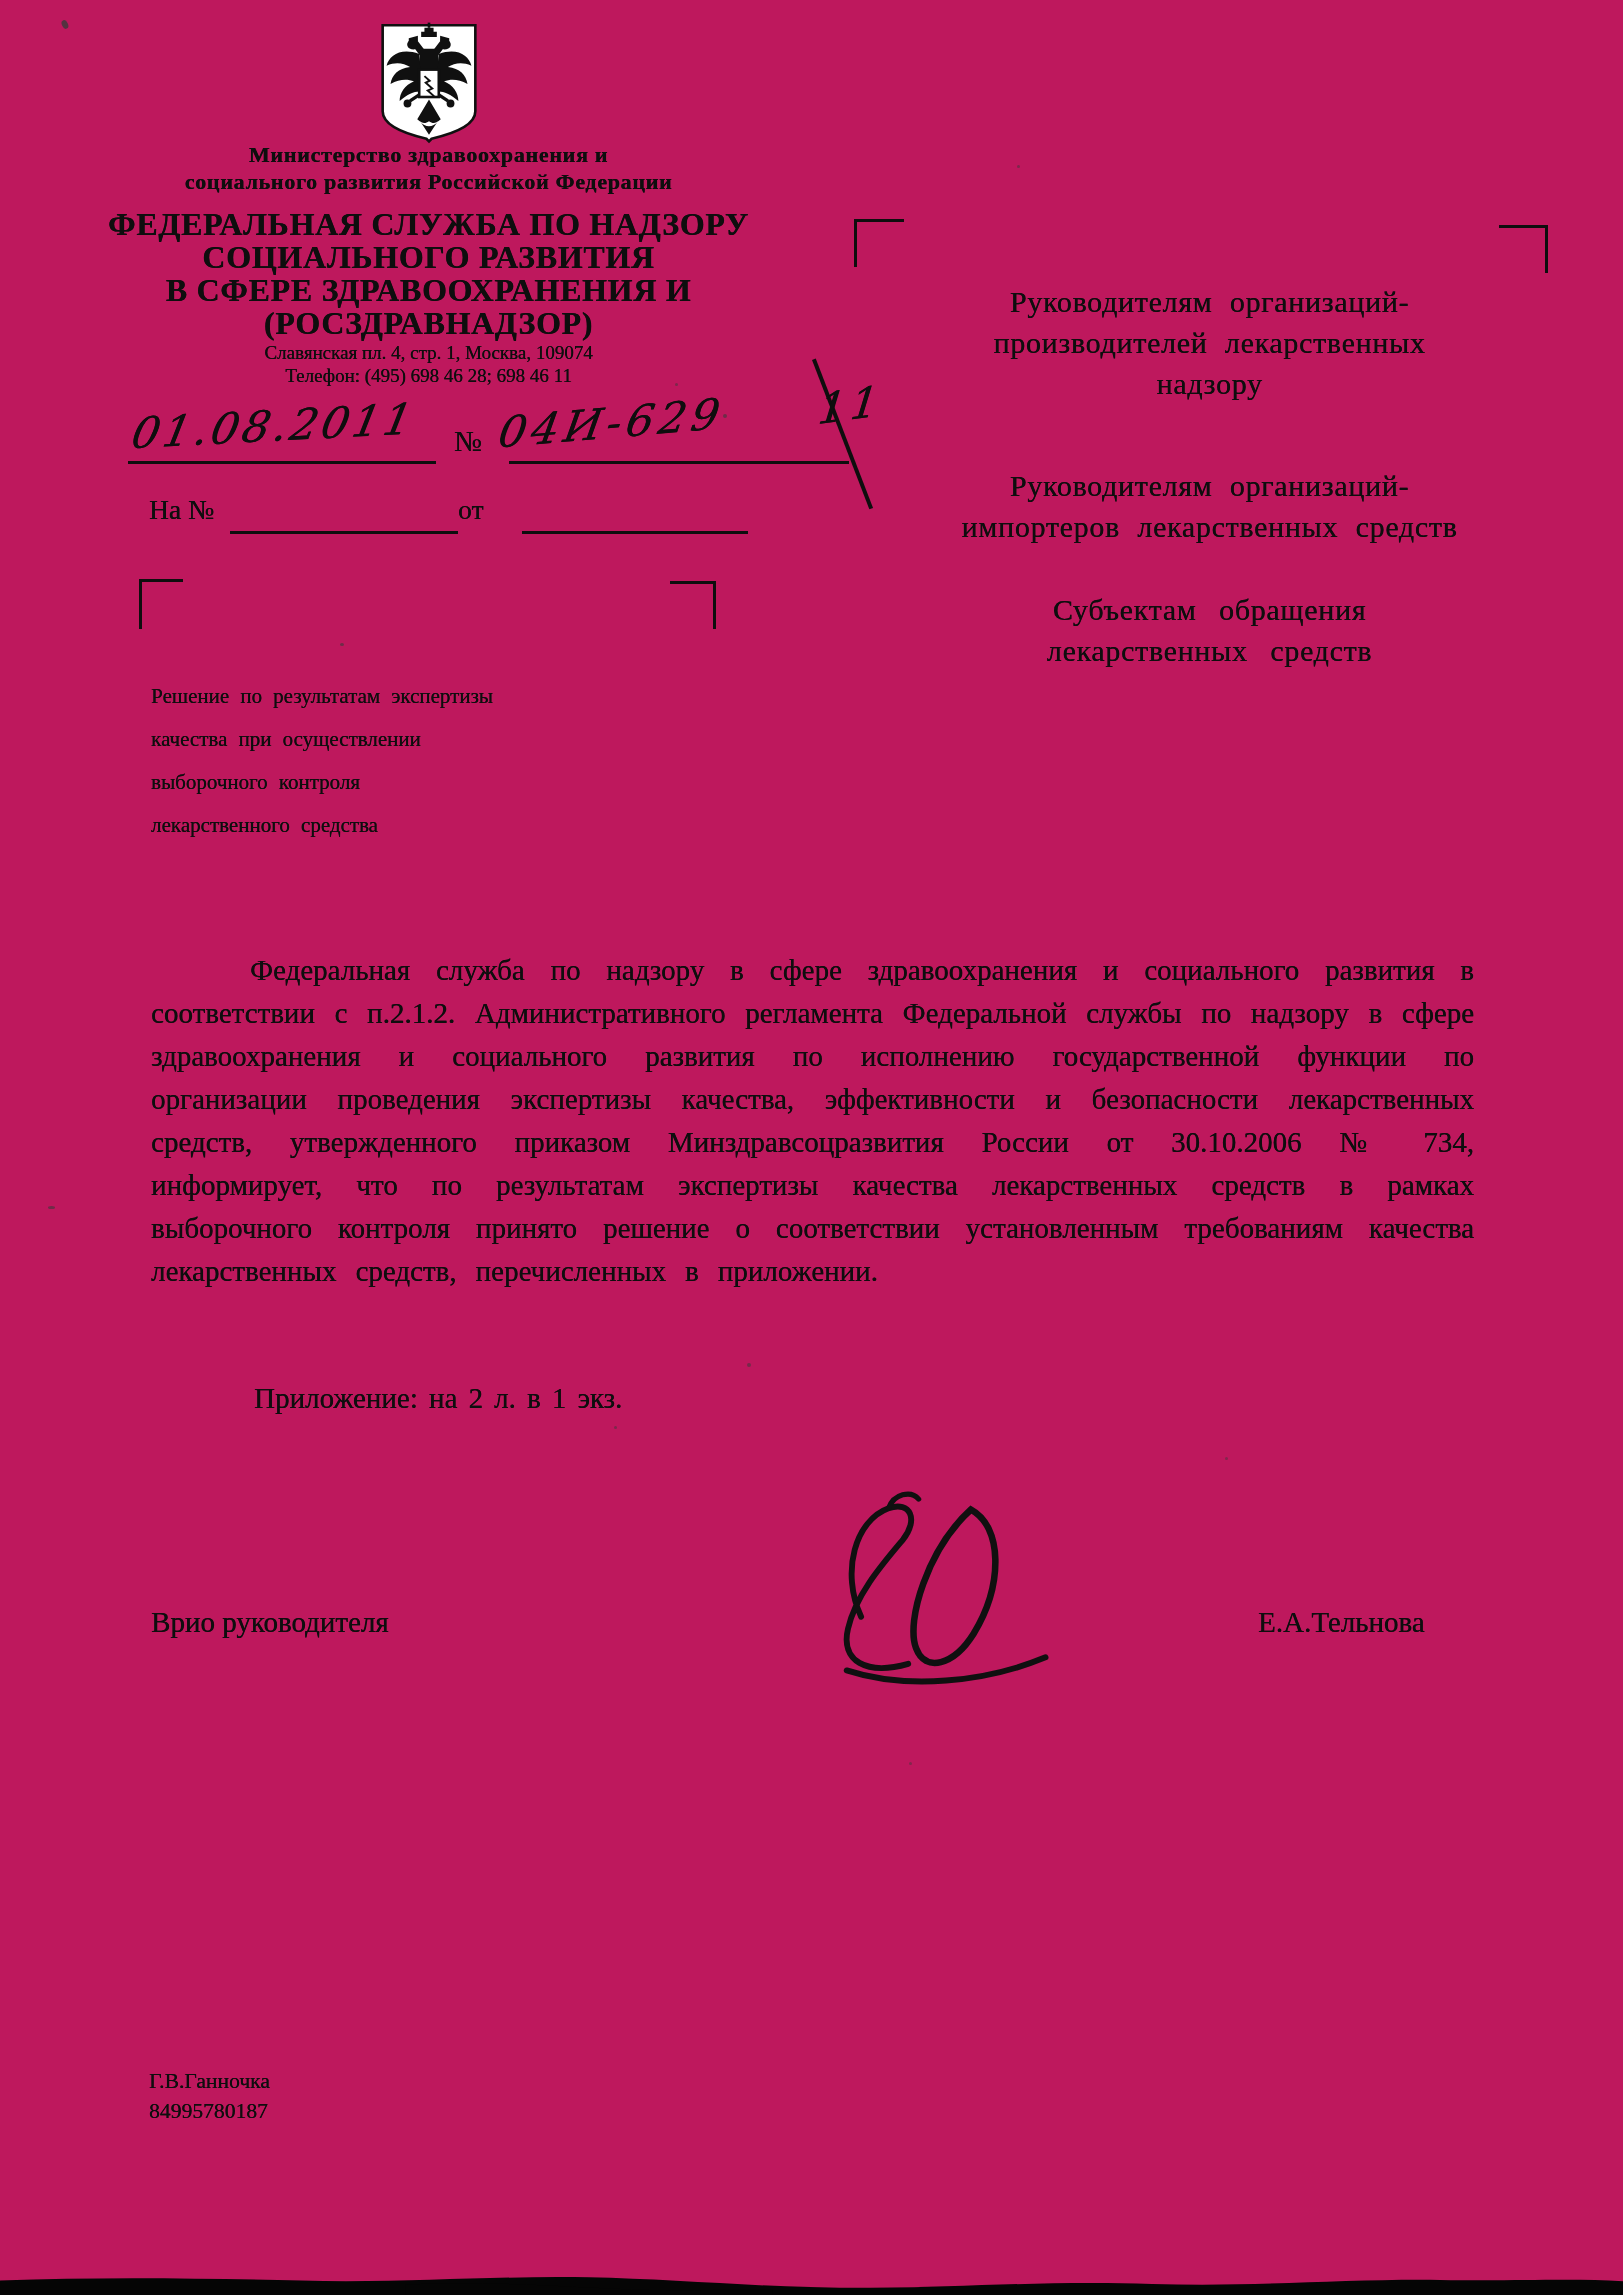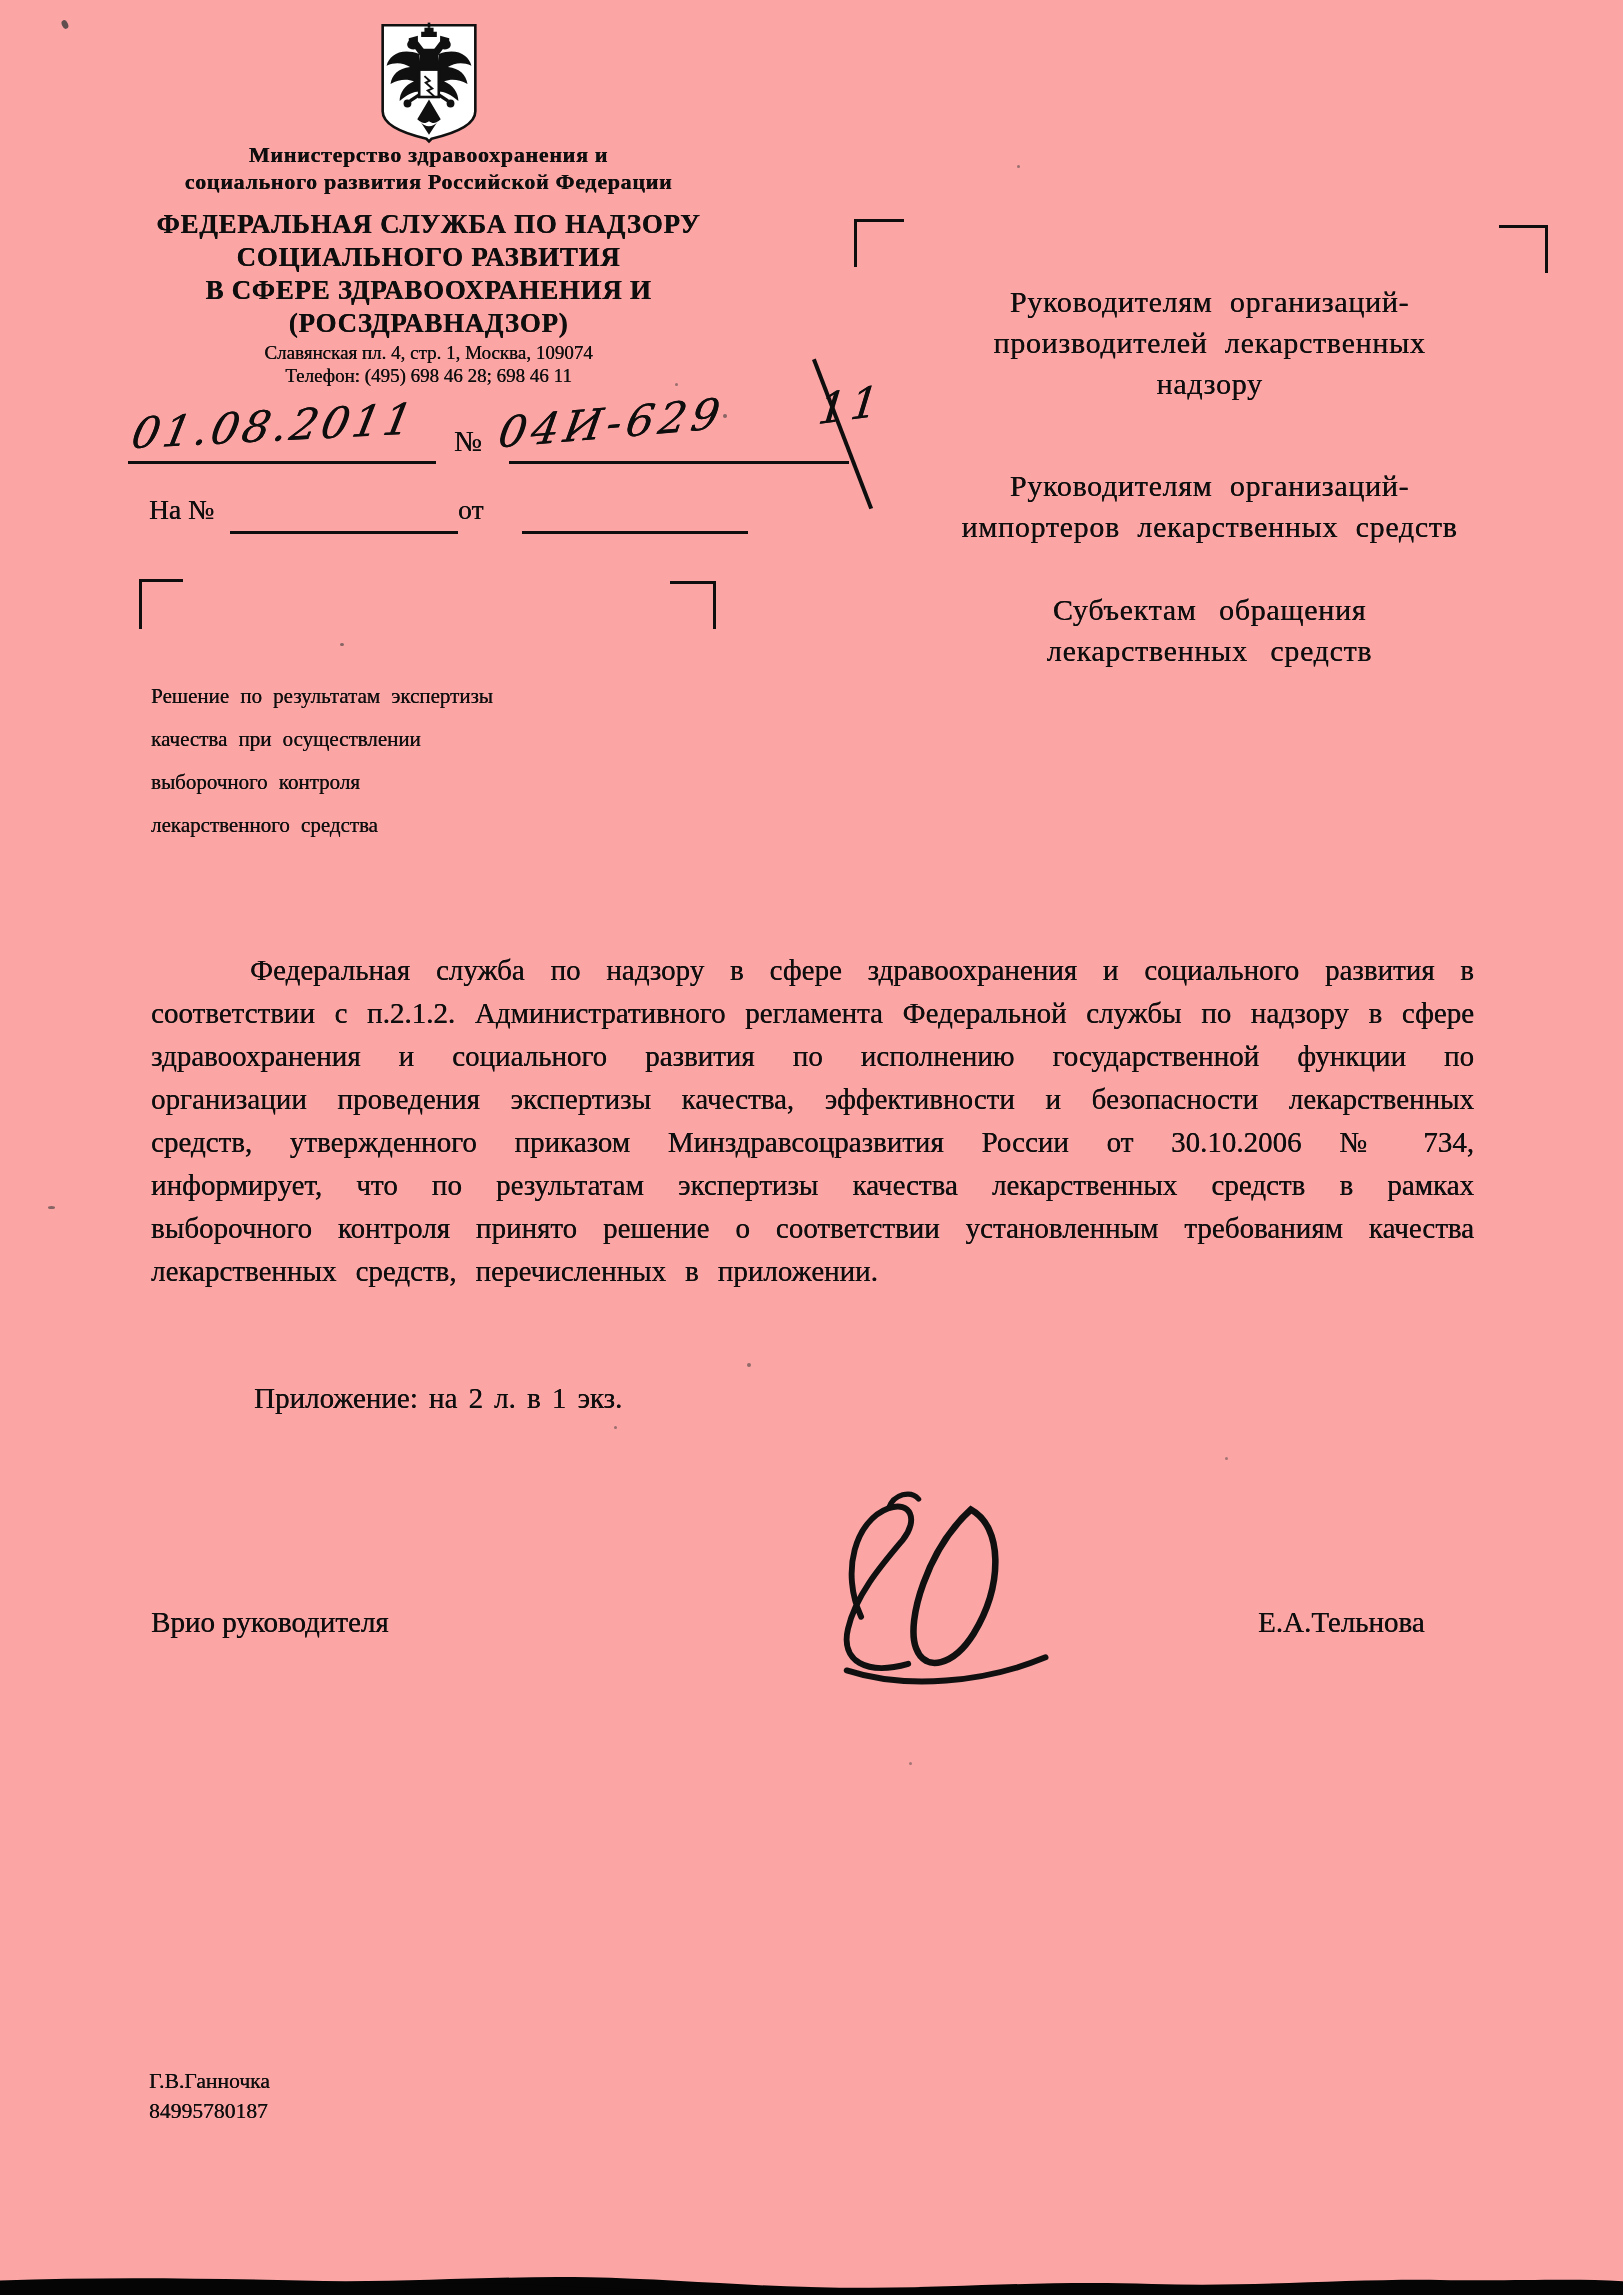--- a/index.html
+++ b/index.html
@@ -1,27 +1,27 @@
 <!DOCTYPE html>
 <html style="font-size:10.5px"><head>
 <meta charset="utf-8">
 <style>
   html,body{margin:0;padding:0;background:#888;}
-  #page{position:relative;width:1623px;height:2295px;background:#fca5a5;
+  #page{position:relative;width:1623px;height:2295px;background:#be185d;
         font-family:"Liberation Serif",serif;color:#0e0e0e;overflow:hidden;}
   .abs{position:absolute;}
   .t{text-shadow:0.3px 0 0 currentColor;}
   .center{text-align:center;}
   .bold{font-weight:bold;}
   .hw{font-family:"DejaVu Serif",serif;font-style:italic;}
   .uline{position:absolute;background:#0e0e0e;height:2.6px;}
   .crop{position:absolute;border:0 solid #0e0e0e;}
   .speck{position:absolute;background:#3a3a3a;border-radius:50%;}
   .ministry{left:49px;top:141px;width:759px;font-size:22px;line-height:27px;letter-spacing:0.7px;}
-  .service{left:49px;top:208px;width:759px;font-size:27px;line-height:33px;letter-spacing:0.7px;}
+  .service{left:49px;top:208px;width:759px;font-size:32px;line-height:33px;letter-spacing:0.7px;}
   .addr{left:49px;top:342px;width:759px;font-size:19px;line-height:22px;}
   .phone{left:49px;top:365px;width:759px;font-size:19px;line-height:22px;}
   .recip{left:871px;width:677px;font-size:30px;line-height:41px;word-spacing:9.2px;letter-spacing:0.7px;text-align:center;}
   .subj{left:151px;top:675px;width:537px;font-size:21px;line-height:43px;word-spacing:5.9px;}
   .bodytext{left:151px;top:949px;width:1323px;font-size:29px;line-height:43px;
             text-align:justify;text-indent:99px;word-spacing:11.8px;}
   .attach{left:151px;top:1382px;width:916px;font-size:29px;padding-left:103px;word-spacing:3.9px;}
   .signrow{font-size:29px;margin-top:42px;}
   .footer{left:149px;top:2066px;font-size:21.6px;line-height:30px;}
 </style>

